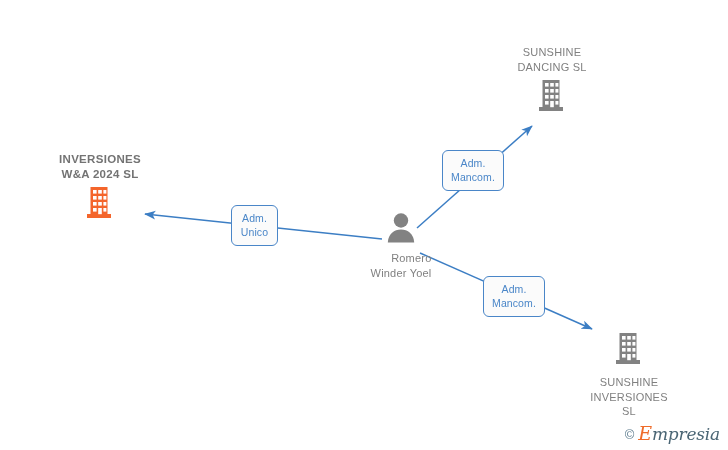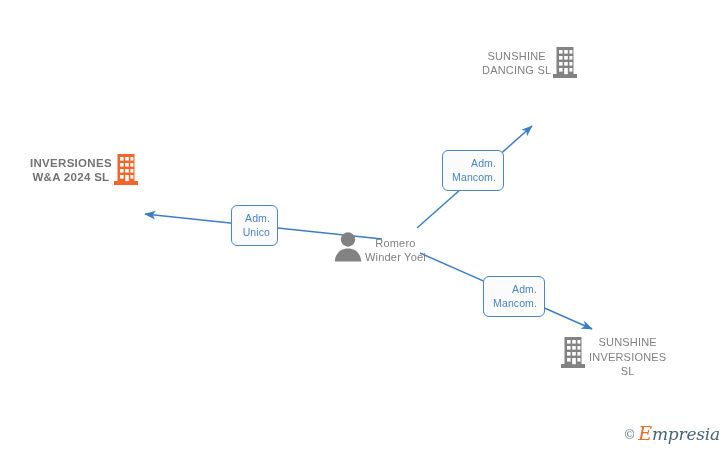--- a/index.html
+++ b/index.html
@@ -28,21 +28,21 @@
     top: 0;
     width: 728px;
     height: 450px;
     pointer-events: none;
   }
 
   
   .node {
     position: absolute;
     display: flex;
-    flex-direction: row;
+    flex-direction: column;
     align-items: center;
     width: 140px;
     text-align: center;
   }
   .node-label {
     color: #808080;
     font-size: 11px;
     line-height: 14.5px;
     letter-spacing: 0.2px;
     white-space: pre-line;
@@ -61,21 +61,21 @@
 
   
   .rel-chip {
     position: absolute;
     border: 1px solid #4a86c8;
     border-radius: 6px;
     background: #fbfbfb;
     color: #4a86c8;
     font-size: 10.5px;
     line-height: 14px;
-    text-align: right;
+    text-align: center;
     padding: 5px 7px 6px 7px;
     box-sizing: border-box;
     white-space: pre-line;
     letter-spacing: 0.1px;
   }
 
   
   #watermark {
     position: absolute;
     right: 8px;
@@ -170,21 +170,21 @@
         <rect x="8" y="17" width="3.6" height="3.6" fill="#ffffff"></rect>
         <rect x="13.2" y="17" width="3.6" height="3.6" fill="#ffffff"></rect>
         <rect x="18.4" y="17" width="3.0" height="3.6" fill="#ffffff"></rect>
         <rect x="8" y="23" width="3.6" height="3.6" fill="#ffffff"></rect>
         <rect x="13.2" y="23" width="3.6" height="6.2" fill="#ffffff"></rect>
         <rect x="18.4" y="23" width="3.0" height="3.6" fill="#ffffff"></rect>
       </svg>
     </span>
   </div>
 
-  <div class="node label-below" style="left:331px; top:230px;">
+  <div class="node label-below" style="left:331px; top:211px;text-align:right;">
     <span class="node-icon">
       <svg width="34" height="32" viewBox="0 0 34 32" aria-hidden="true">
         <circle cx="17" cy="9.5" r="7.2" fill="#828282"></circle>
         <path d="M3.8,31.5 C4.4,22.8 10.2,18.6 17,18.6 C23.8,18.6 29.6,22.8 30.2,31.5 Z" fill="#828282"></path>
       </svg>
     </span>
     <div class="node-label">Romero
 Winder Yoel</div>
   </div>
 

